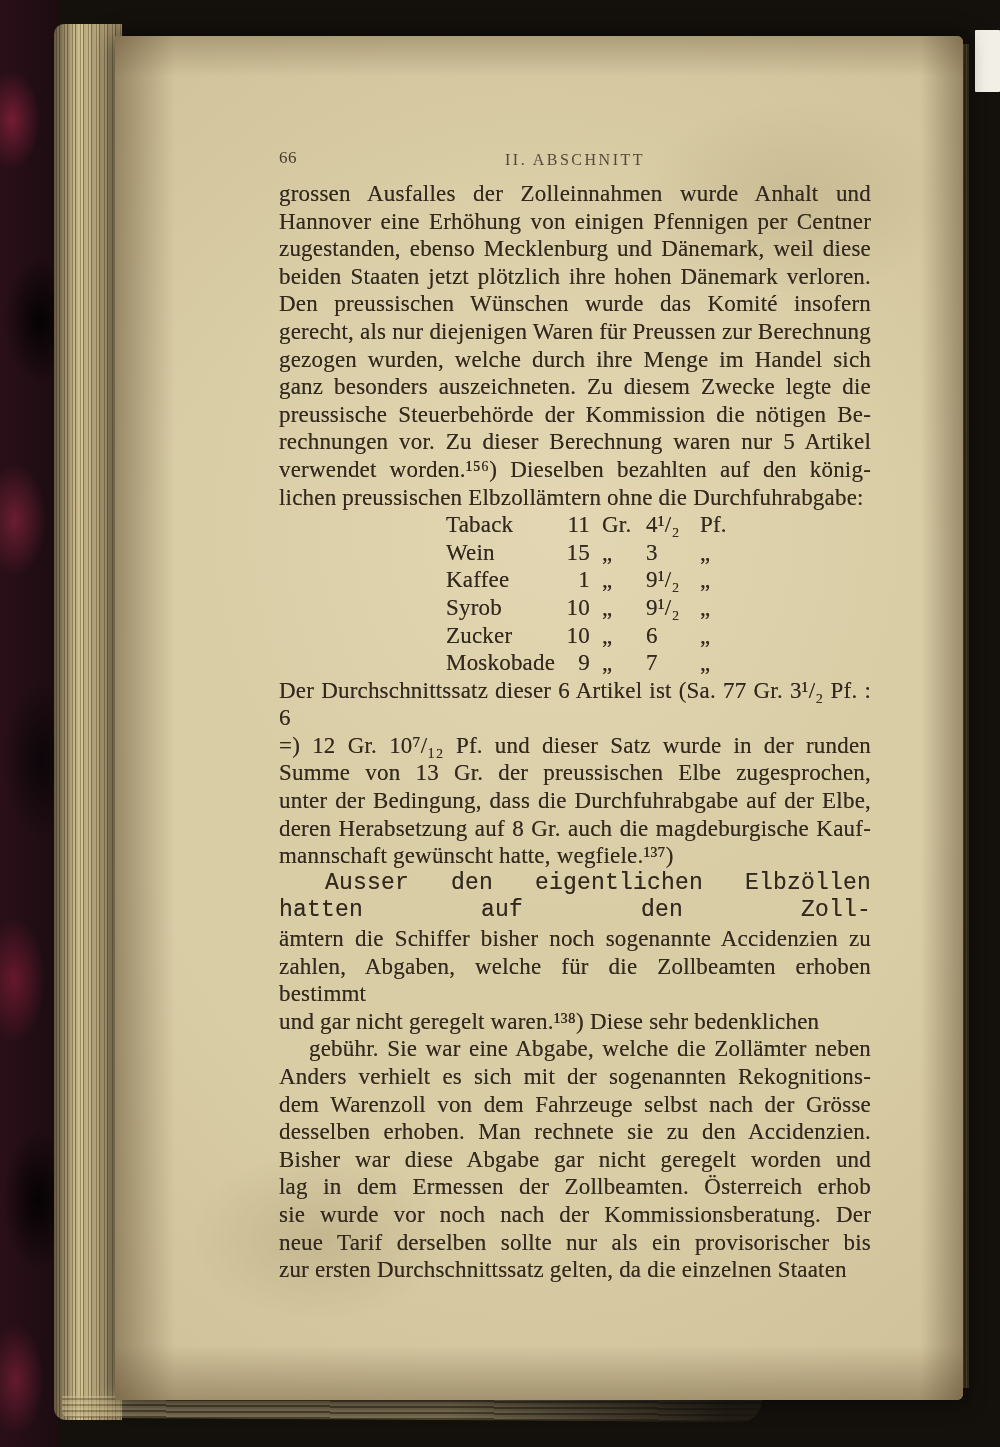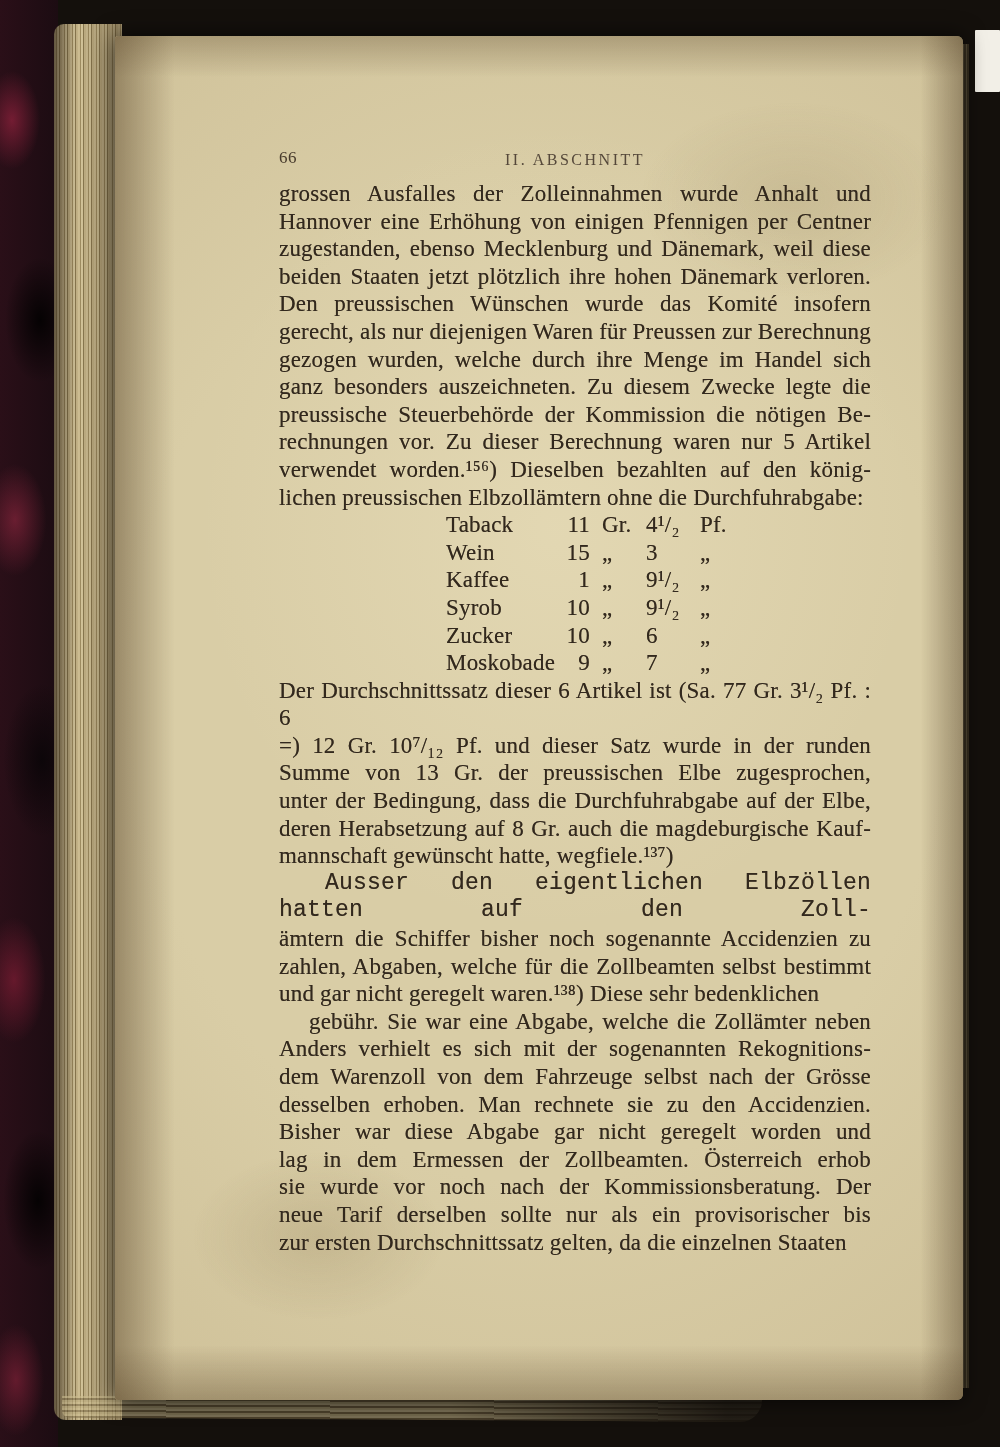--- a/index.html
+++ b/index.html
@@ -204,21 +204,21 @@
             <div class="line">Summe von 13 Gr. der preussischen Elbe zugesprochen,</div>
             <div class="line">unter der Bedingung, dass die Durchfuhrabgabe auf der Elbe,</div>
             <div class="line">deren Herabsetzung auf 8 Gr. auch die magdeburgische Kauf-</div>
             <div class="line">mannschaft gewünscht hatte, wegfiele.¹³⁷)</div>
           </div>
 
         <div class="para indent-lg">
 
         <div class="line">Ausser den eigentlichen Elbzöllen hatten auf den Zoll-</div>
             <div class="line">ämtern die Schiffer bisher noch sogenannte Accidenzien zu</div>
-            <div class="line">zahlen, Abgaben, welche für die Zollbeamten selbst bestimmt</div>
+            <div class="line">zahlen, Abgaben, welche für die Zollbeamten erhoben bestimmt</div>
             <div class="line">und gar nicht geregelt waren.¹³⁸) Diese sehr bedenklichen</div>
           </div>
 
         <div class="para indent-sm">
 
         <div class="line">gebühr. Sie war eine Abgabe, welche die Zollämter neben</div>
             <div class="line">Anders verhielt es sich mit der sogenannten Rekognitions-</div>
             <div class="line">dem Warenzoll von dem Fahrzeuge selbst nach der Grösse</div>
             <div class="line">desselben erhoben. Man rechnete sie zu den Accidenzien.</div>
             <div class="line">Bisher war diese Abgabe gar nicht geregelt worden und</div>

